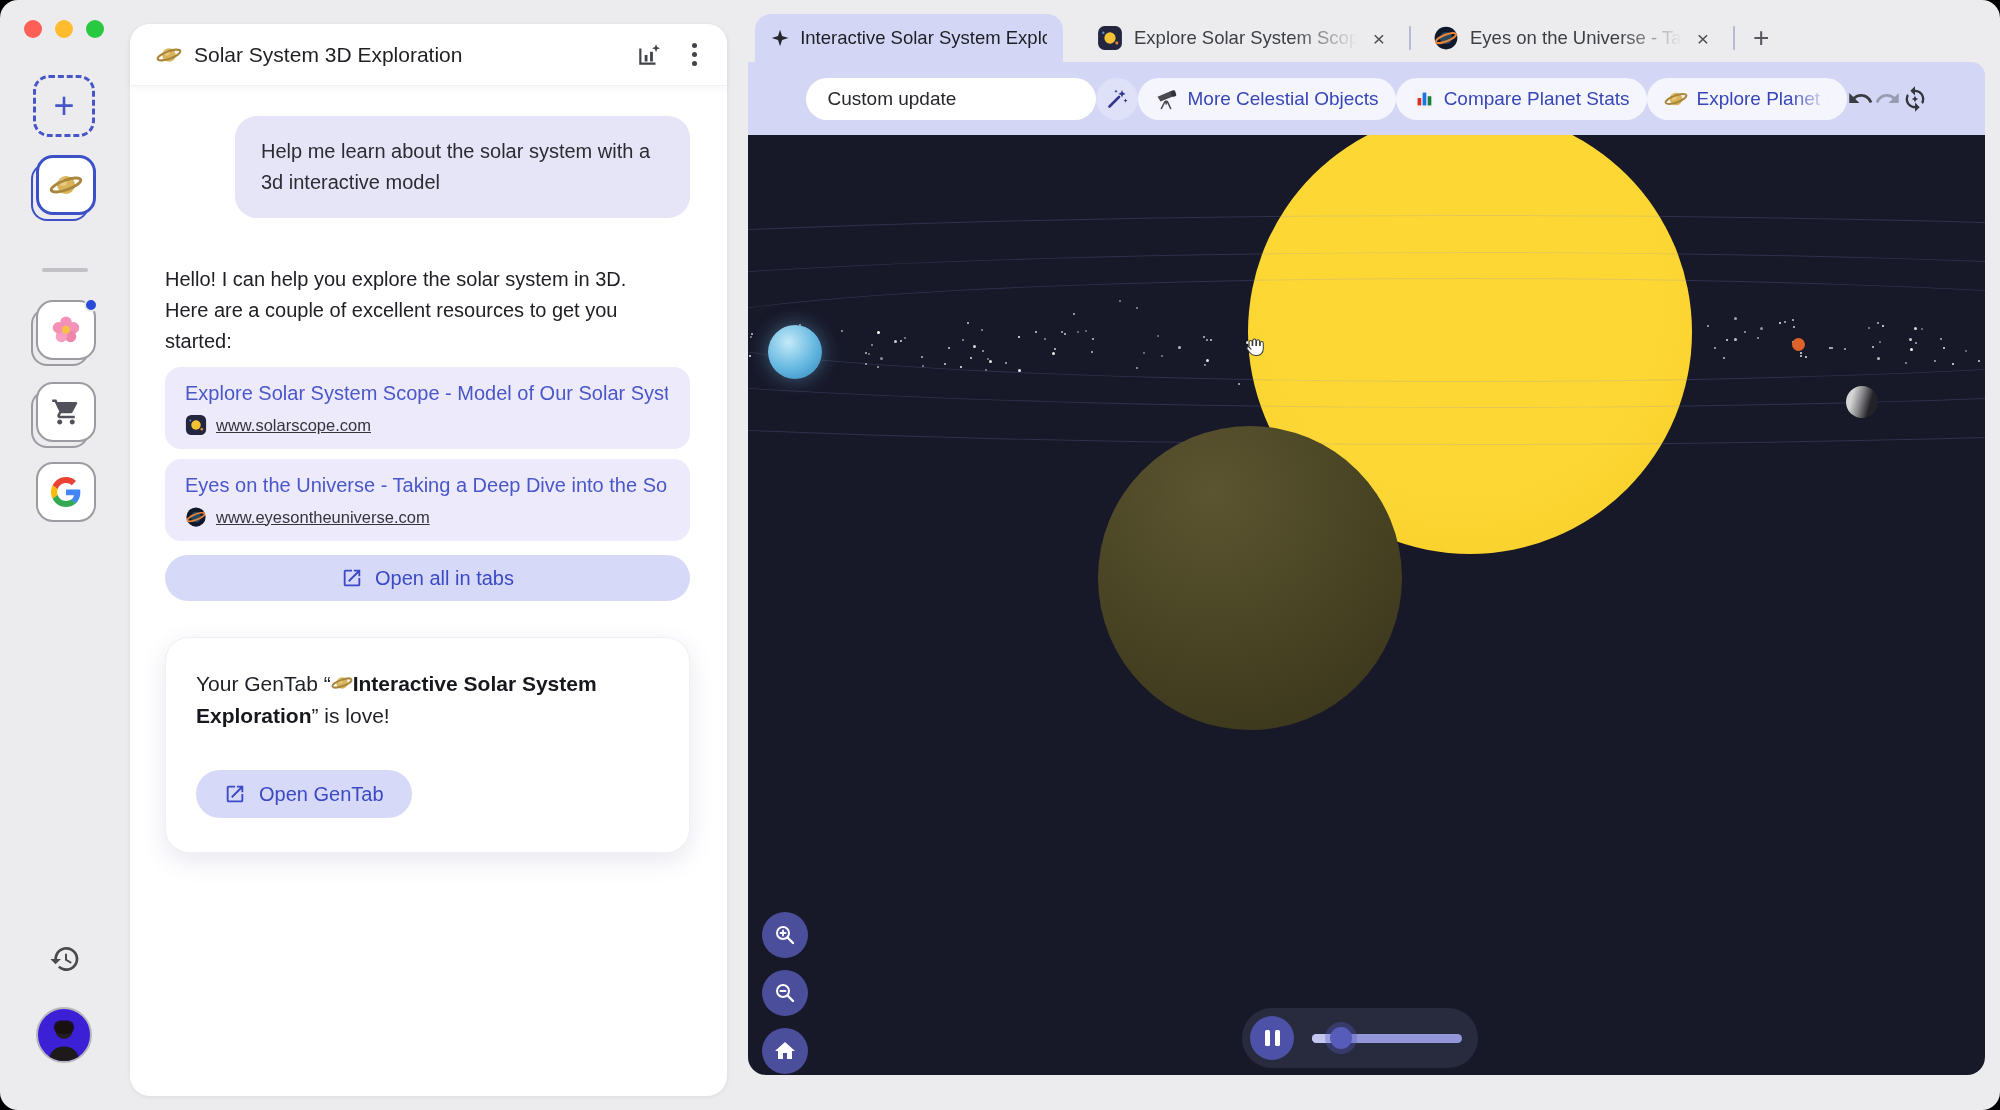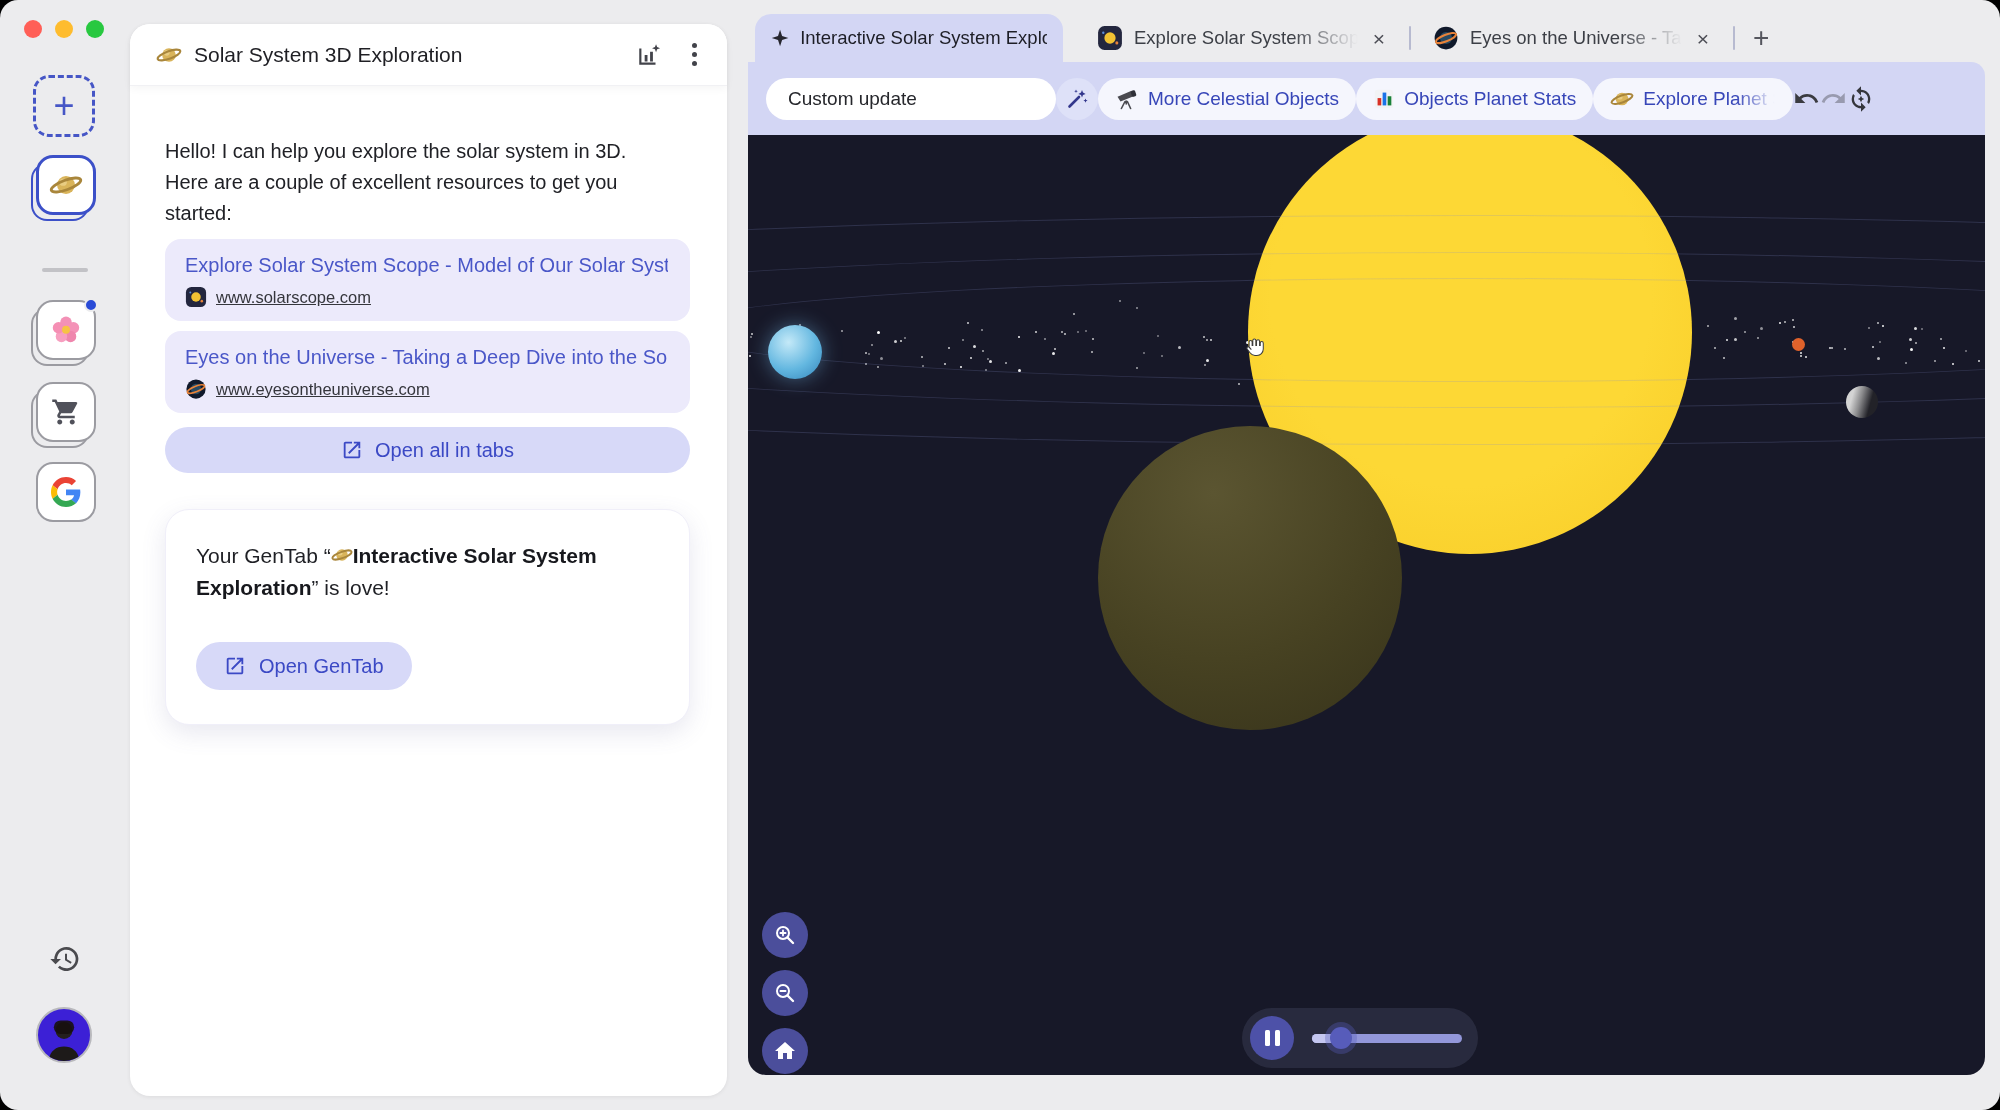--- a/index.html
+++ b/index.html
@@ -54,21 +54,21 @@
   .tabstrip{position:absolute;left:0;top:14px;right:0;height:48px;display:flex;align-items:stretch;}
   .tab{display:flex;align-items:center;gap:11px;padding:0 16px;font-size:18.5px;color:#3c3f46;}
   .tab-active{margin-left:7px;width:308px;background:#d3d6f4;border-radius:16px 16px 0 0;color:#1d1e26;font-weight:500;}
   .tab-label{white-space:nowrap;overflow:hidden;}
   .fade{ -webkit-mask-image:linear-gradient(90deg,#000 70%,transparent 99%); mask-image:linear-gradient(90deg,#000 70%,transparent 99%);}
   .tab-close{font-size:21px;color:#4c4d55;padding:0 2px;cursor:pointer;line-height:1;}
   .tab-sep{width:2px;height:24px;background:#b7bad0;align-self:center;margin:0 6px;border-radius:1px;}
   .newtab{font-size:28px;color:#55565e;align-self:center;padding:0 12px;cursor:pointer;line-height:1;}
   .favsq26{width:26px;height:26px;border-radius:7px;flex:0 0 auto;}
 
-  .toolbar{position:absolute;left:0;top:62px;right:0;height:73px;background:#d3d6f4;border-radius:0 14px 0 0;display:flex;align-items:center;padding:0 18px;}
+  .toolbar{position:absolute;left:0;top:62px;right:0;height:73px;background:#d3d6f4;border-radius:0 14px 0 0;display:flex;align-items:center;padding:0 18px;justify-content:center;}
   .tb-input{width:290px;height:42px;border:none;outline:none;border-radius:21px;background:#fff;padding:0 22px;font-size:19px;color:#26272c;font-family:inherit;}
   .tb-wand{width:42px;height:42px;border-radius:50%;background:#dee1f8;border:none;display:flex;align-items:center;justify-content:center;cursor:pointer;flex:0 0 auto;}
   .pill{height:42px;border:none;border-radius:21px;background:rgba(255,255,255,.78);display:flex;align-items:center;gap:9px;padding:0 17px;font-size:19px;font-weight:500;color:#3746b8;font-family:inherit;cursor:pointer;white-space:nowrap;flex:0 0 auto;}
   .pill .plabel{overflow:hidden;}
   .pill-cut{max-width:200px;}
   .tb-ic{width:27px;height:27px;border:none;background:transparent;padding:0;cursor:pointer;flex:0 0 auto;}
   .tb-ic.dim{opacity:.38;}
 
   .canvas{position:absolute;left:0;top:135px;width:1237px;height:940px;background:#171828;border-radius:0 0 18px 18px;overflow:hidden;}
   .star{position:absolute;background:#fff;border-radius:50%;}
@@ -177,20 +177,21 @@
         <path fill="#42434a" d="M18.5 2l1 2.7 2.7 1-2.7 1-1 2.7-1-2.7-2.7-1 2.7-1z"></path>
       </svg>
       <div class="dots">
           <i></i>
           <i></i>
           <i></i>
         </div>
     </div>
 
     <div class="chat-body">
+      <div class="bubble">Help me learn about the solar system with a 3d interactive model</div>
       <div class="assist">Hello! I can help you explore the solar system in 3D. Here are a couple of excellent resources to get you started:</div>
 
       <div class="linkcard">
         <div class="linktitle">Explore Solar System Scope - Model of Our Solar Syste...</div>
         <div class="linkrow">
           <svg class="favsq" viewBox="0 0 24 24">
             <rect x="1" y="1" width="22" height="22" rx="6" fill="#23263e"></rect>
             <circle cx="12" cy="12" r="5.2" fill="#f2c233"></circle>
             <circle cx="18.3" cy="16.5" r="1.4" fill="#e8833a"></circle>
               <circle cx="5.8" cy="7.2" r="1.1" fill="#5b8dd9"></circle>
@@ -298,21 +299,21 @@
         <span class="plabel">More Celestial Objects</span>
       </button>
 
       <button class="pill">
         <svg width="22" height="22" viewBox="0 0 24 24">
           <rect x="2" y="2" width="20" height="20" rx="3" fill="#f2f3f5"></rect>
           <rect x="5" y="11" width="4" height="8" fill="#d93025"></rect>
             <rect x="10.5" y="5" width="4" height="14" fill="#1a73e8"></rect>
             <rect x="16" y="9" width="4" height="10" fill="#188038"></rect>
         </svg>
-        <span class="plabel">Objects Planet Stats</span>
+        <span class="plabel">Compare Planet Stats</span>
       </button>
 
       <button class="pill pill-cut">
         <svg width="24" height="24" viewBox="0 0 24 24" style="flex:0 0 auto;">
           <circle cx="12" cy="12" r="6.3" fill="#d9b45a"></circle>
             <circle cx="10" cy="10" r="2.6" fill="#e8cc82"></circle>
           <g transform="rotate(-20 12 12)">
               <ellipse cx="12" cy="12" rx="11" ry="3.4" fill="none" stroke="#a9863b" stroke-width="2"></ellipse>
             </g>
         </svg>

